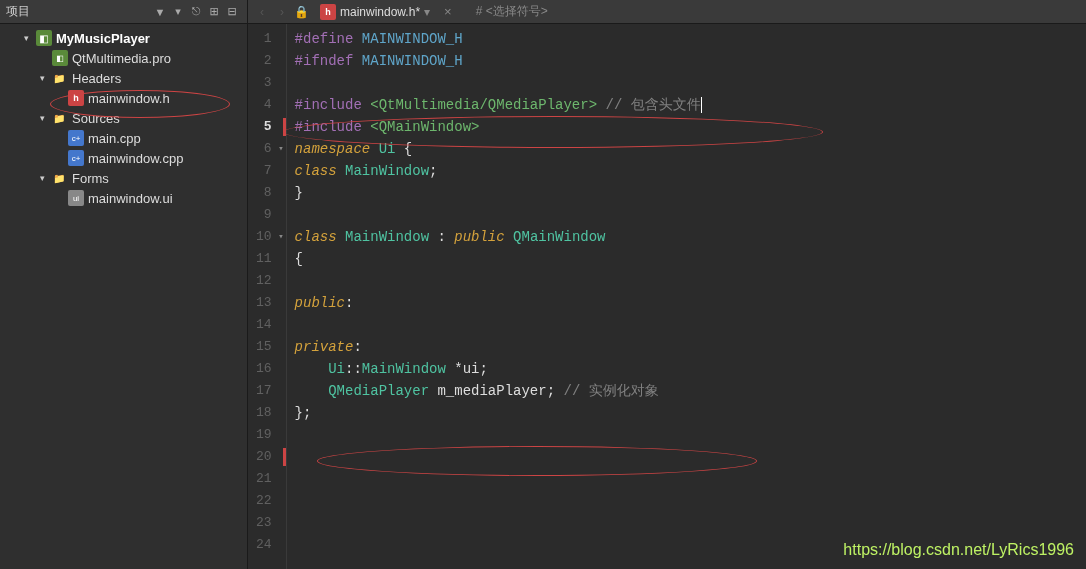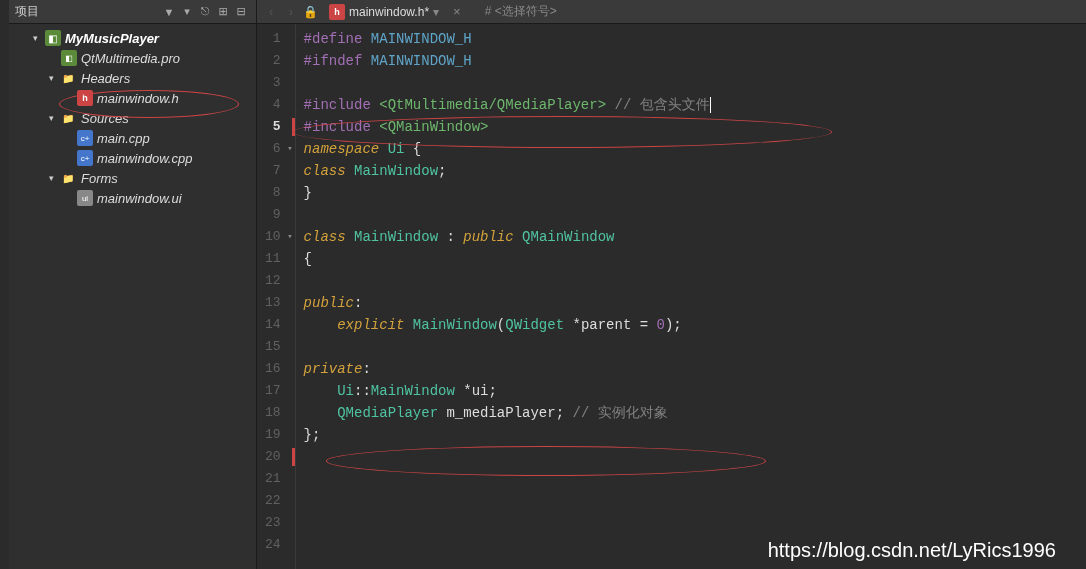--- a/index.html
+++ b/index.html
@@ -14,21 +14,20 @@
       display: flex;
       flex-direction: column;
     }
     .top-area { display: flex; flex: 1; overflow: hidden; }
     .sidebar {
       width: 248px;
       background: #2f2f2f;
       border-right: 1px solid #1a1a1a;
       display: flex;
       flex-direction: column;
-      margin-left: 9px;
     }
     .sidebar-header {
       height: 24px;
       background: #3a3a3a;
       display: flex;
       align-items: center;
       padding: 0 6px;
       border-bottom: 1px solid #1a1a1a;
     }
     .sidebar-title { font-size: 12px; color: #ccc; flex: 1; }
@@ -62,21 +61,21 @@
       align-items: center;
       justify-content: center;
       font-size: 10px;
     }
     .icon-project { background: #5a8a3a; color: #fff; border-radius: 2px; }
     .icon-pro { background: #5a8a3a; color: #fff; border-radius: 2px; font-size: 8px; }
     .icon-folder { color: #d4a23c; }
     .icon-h { background: #c44; color: #fff; border-radius: 2px; font-size: 9px; font-weight: bold; }
     .icon-cpp { background: #4477cc; color: #fff; border-radius: 2px; font-size: 8px; }
     .icon-ui { background: #888; color: #fff; border-radius: 2px; font-size: 8px; }
-    .tree-label { font-size: 13px; font-style: italic; }
+    .tree-label { font-size: 13px; }
     .tree-label.bold { font-weight: bold; color: #fff; }
     .indent-1 { padding-left: 24px; }
     .indent-2 { padding-left: 40px; }
     .indent-3 { padding-left: 56px; }
 
     .editor-area { flex: 1; display: flex; flex-direction: column; background: #2b2b2b; }
     .editor-tabs {
       height: 24px;
       background: #3a3a3a;
       display: flex;
@@ -161,24 +160,24 @@
       vertical-align: middle;
     }
     .annotation {
       position: absolute;
       border: 1.5px solid #c44;
       border-radius: 50%;
       pointer-events: none;
     }
     .watermark {
       position: absolute;
-      right: 30px;
+      right: 12px;
       bottom: 8px;
-      color: #ffffff;
-      font-size: 20px;
+      color: #bef264;
+      font-size: 16px;
       font-family: sans-serif;
     }
   </style>
 </head>
 <body>
 
 <div class="top-area">
   <div class="sidebar">
     <div class="sidebar-header">
       <span class="sidebar-title">项目</span>
@@ -293,21 +292,20 @@
           <div class="code-line"><span class="tok-preproc">#include</span> <span class="tok-string">&lt;QtMultimedia/QMediaPlayer&gt;</span> <span class="tok-comment">// 包含头文件</span><span class="cursor"></span></div>
           <div class="code-line"><span class="tok-preproc">#include</span> <span class="tok-string">&lt;QMainWindow&gt;</span></div>
           <div class="code-line"><span class="tok-keyword">namespace</span> <span class="tok-type">Ui</span> <span class="tok-ident">{</span></div>
           <div class="code-line"><span class="tok-keyword">class</span> <span class="tok-type">MainWindow</span><span class="tok-ident">;</span></div>
           <div class="code-line"><span class="tok-ident">}</span></div>
           <div class="code-line"></div>
           <div class="code-line"><span class="tok-keyword">class</span> <span class="tok-type">MainWindow</span> <span class="tok-ident">:</span> <span class="tok-keyword">public</span> <span class="tok-type">QMainWindow</span></div>
           <div class="code-line"><span class="tok-ident">{</span></div>
           <div class="code-line"></div>
           <div class="code-line"><span class="tok-keyword">public</span><span class="tok-ident">:</span></div>
-          <div class="code-line">    <span class="tok-keyword">explicit</span> <span class="tok-type">MainWindow</span><span class="tok-ident">(</span><span class="tok-type">QWidget</span> <span class="tok-ident">*parent = </span><span class="tok-num">0</span><span class="tok-ident">);</span></div>
           <div class="code-line"></div>
           <div class="code-line"><span class="tok-keyword">private</span><span class="tok-ident">:</span></div>
           <div class="code-line">    <span class="tok-type">Ui</span><span class="tok-ident">::</span><span class="tok-type">MainWindow</span> <span class="tok-ident">*ui;</span></div>
           <div class="code-line">    <span class="tok-type">QMediaPlayer</span> <span class="tok-ident">m_mediaPlayer; </span><span class="tok-comment">// 实例化对象</span></div>
           <div class="code-line"><span class="tok-ident">};</span></div>
           <div class="code-line"></div>
           <div class="code-line"></div>
         </div>
     </div>
   </div>

